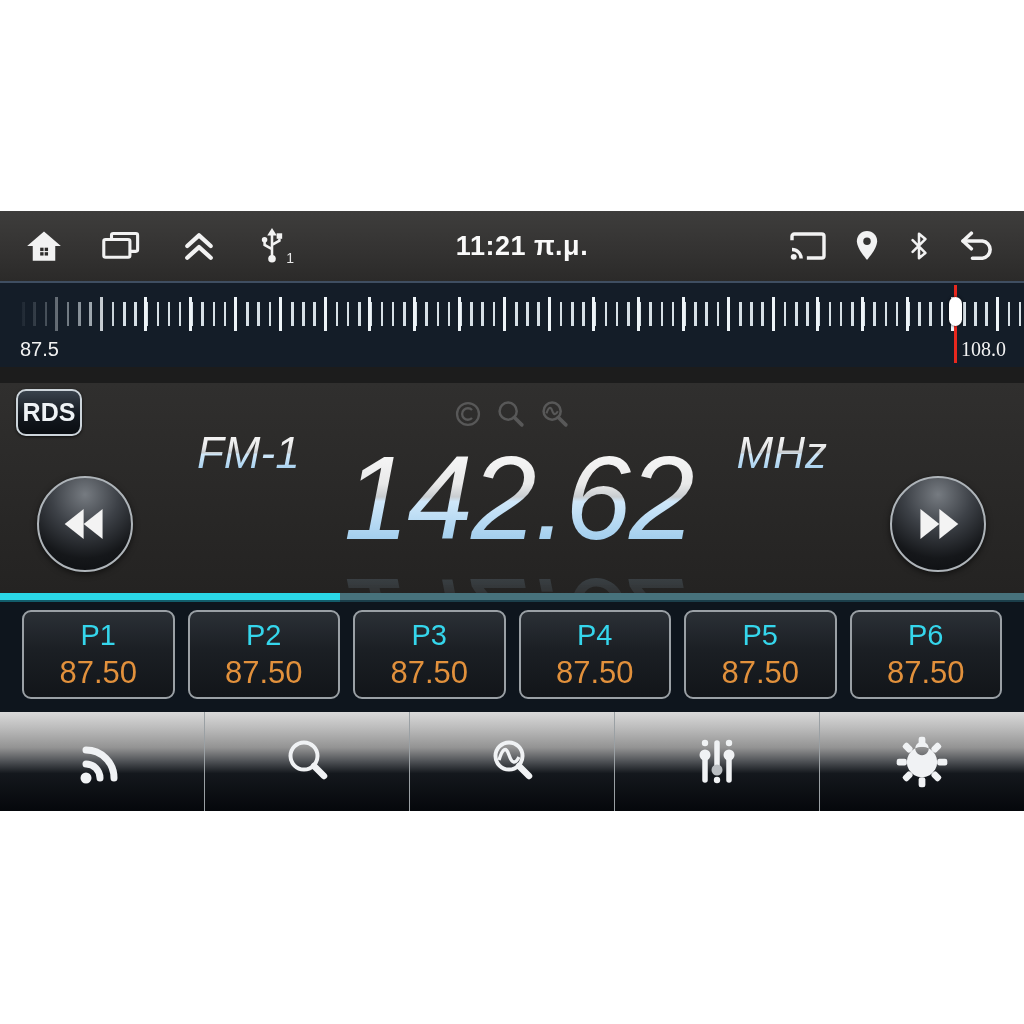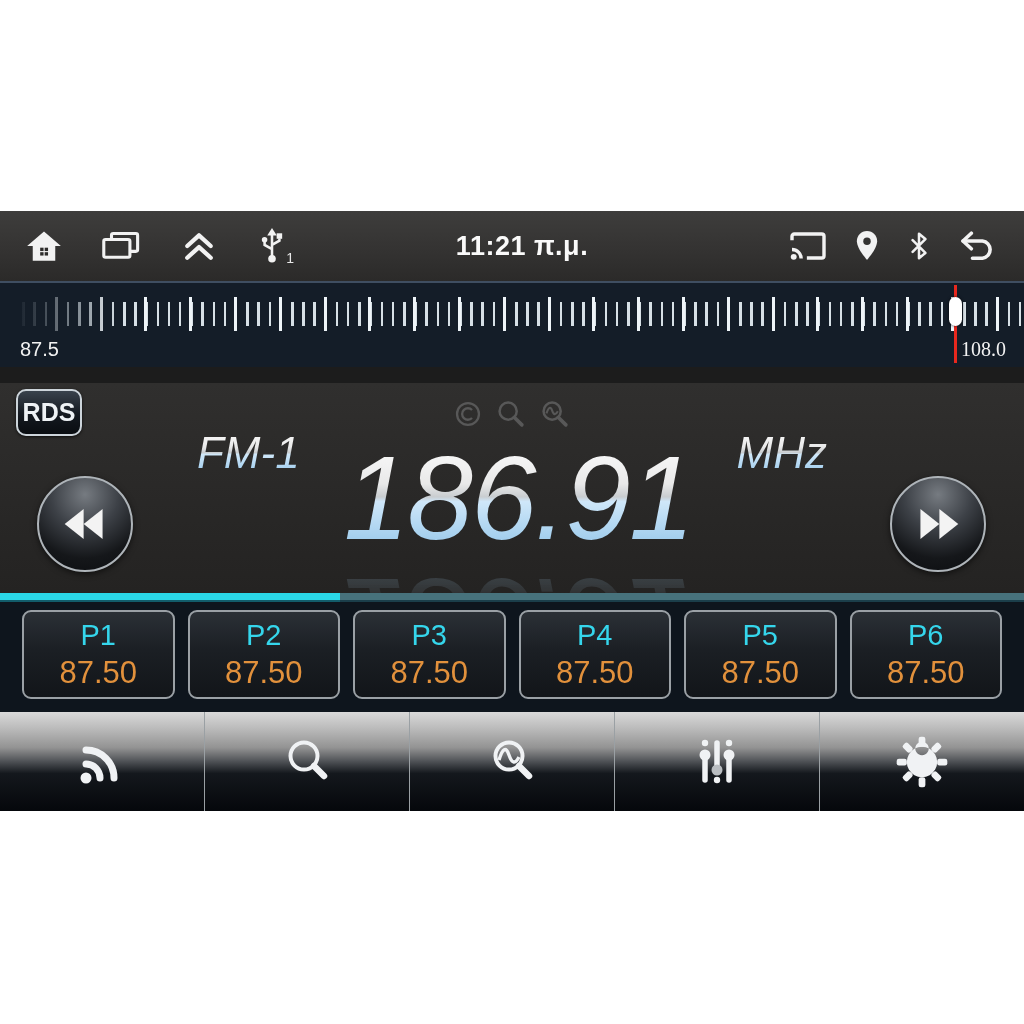--- a/index.html
+++ b/index.html
@@ -179,21 +179,21 @@
         <svg width="32" height="32" viewBox="0 0 28 28">
           <circle cx="11.5" cy="11.5" r="7.5" fill="none" stroke="#585858" stroke-width="2.2"></circle>
           <path d="M6.5 13.5 Q9.5 5 11.5 11 T 16.5 11.5" fill="none" stroke="#585858" stroke-width="1.8"></path>
           <line x1="17" y1="17" x2="23.5" y2="23.5" stroke="#585858" stroke-width="3.2" stroke-linecap="round"></line>
         </svg>
       </span>
     </div>
 
     <div class="freq-row">
       <span class="band-label grad-text">FM-1</span>
-      <span class="freq-value grad-text">186.91</span>
+      <span class="freq-value grad-text">142.62</span>
       <span class="unit-label grad-text">MHz</span>
     </div>
 
     <div class="seek-btn seek-prev">
       <span>
         <svg width="46" height="30" viewBox="0 0 34 22">
           <polygon points="16,0 16,22 2,11" fill="#f3f3f3"></polygon>
           <polygon points="30,0 30,22 16,11" fill="#f3f3f3"></polygon>
         </svg>
       </span>

